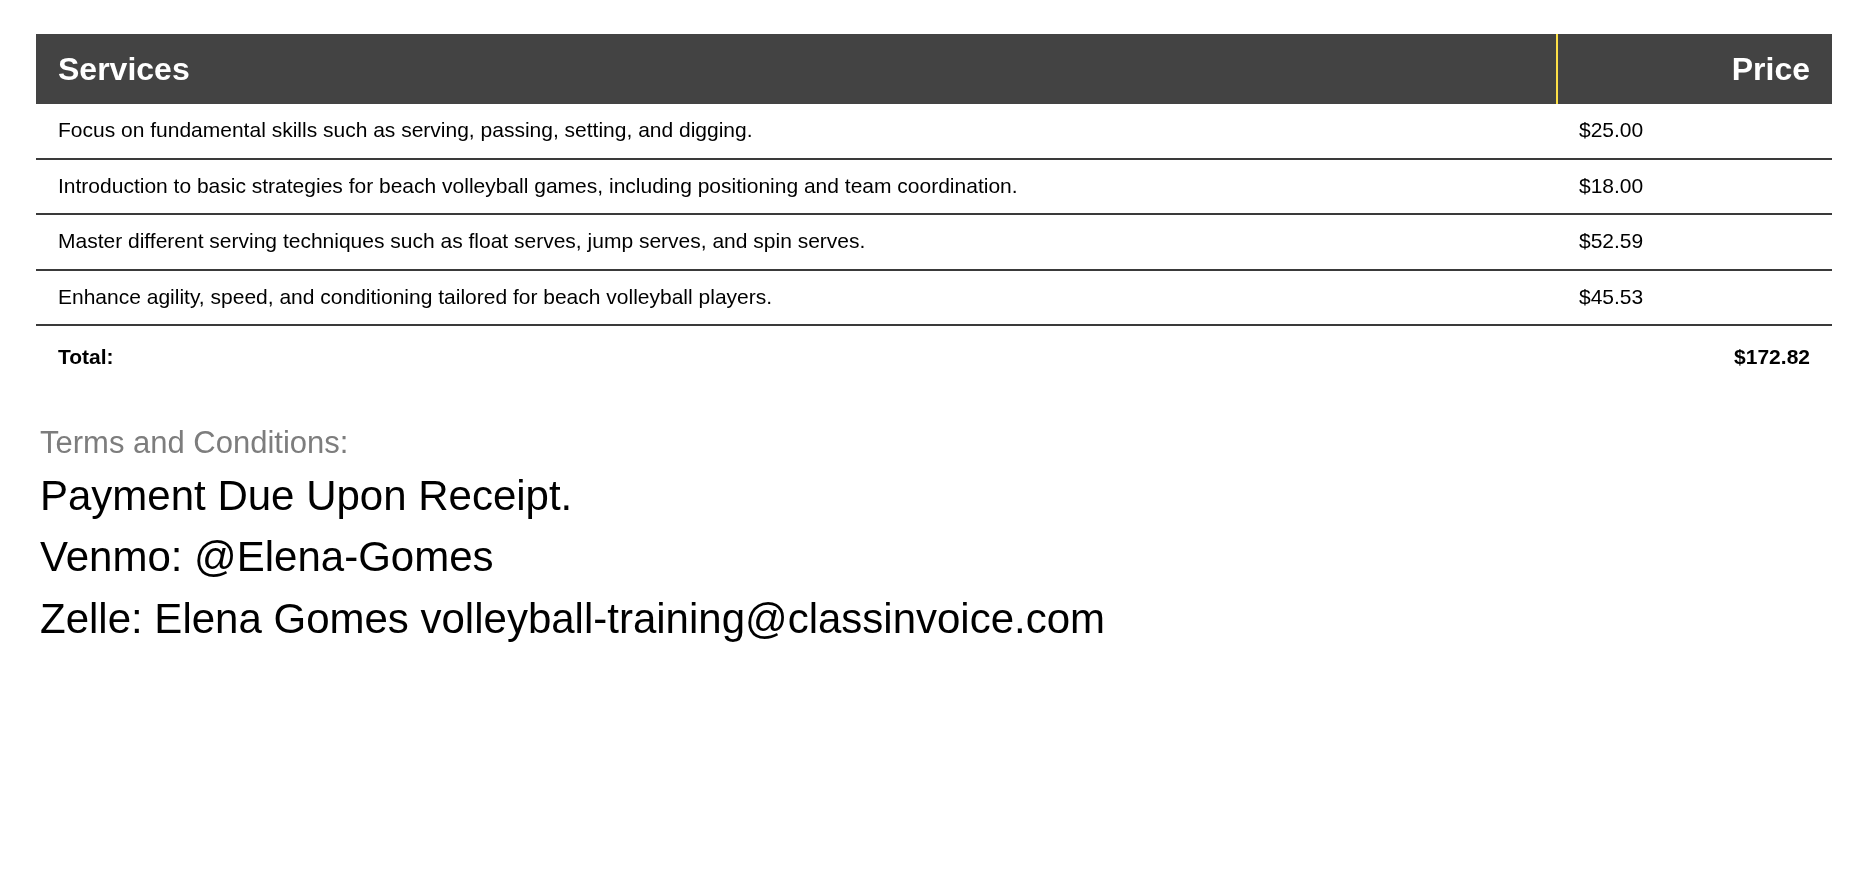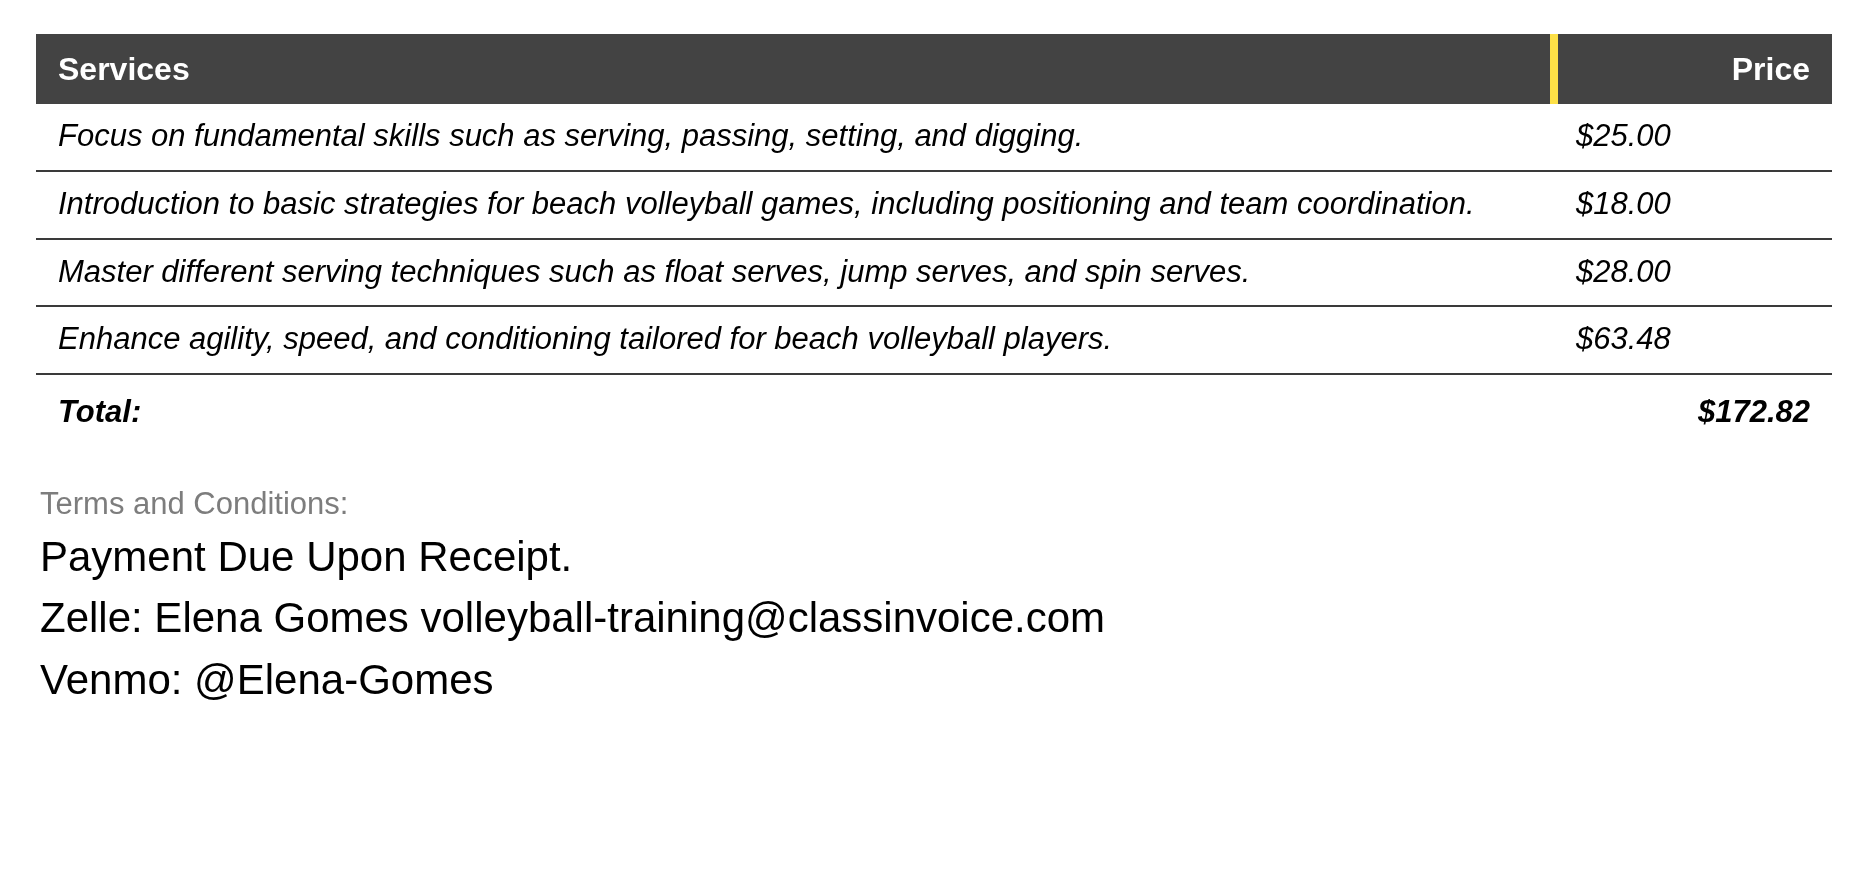--- a/index.html
+++ b/index.html
@@ -36,30 +36,29 @@
     color: #ffffff;
     font-size: 32px;
     font-weight: bold;
     padding: 16px 22px;
     text-align: left;
     vertical-align: middle;
     height: 38px;
   }
   .services-table thead th.price-head {
     text-align: right;
-    border-left: 8px solid #fde047;
+    border-left: 2px solid #fde047;
     width: 230px;
   }
   .services-table tbody td {
-    font-size: 31px;
+    font-size: 21px;
     padding: 13px 22px 15px 22px;
     border-bottom: 2px solid #3a3a3a;
     vertical-align: middle;
     line-height: 1.22;
-    font-style: italic;
   }
   .services-table tbody td.desc {
     text-align: left;
     padding-right: 30px;
   }
   .services-table tbody td.price {
     text-align: left;
     white-space: nowrap;
     width: 230px;
   }
@@ -108,33 +107,33 @@
       <tr>
         <td class="desc">Focus on fundamental skills such as serving, passing, setting, and digging.</td>
         <td class="price">$25.00</td>
       </tr>
       <tr>
         <td class="desc">Introduction to basic strategies for beach volleyball games, including positioning and team coordination.</td>
         <td class="price">$18.00</td>
       </tr>
       <tr>
         <td class="desc">Master different serving techniques such as float serves, jump serves, and spin serves.</td>
-        <td class="price">$28.00</td>
+        <td class="price">$52.59</td>
       </tr>
       <tr>
         <td class="desc">Enhance agility, speed, and conditioning tailored for beach volleyball players.</td>
-        <td class="price">$63.48</td>
+        <td class="price">$45.53</td>
       </tr>
       <tr class="totals-row">
         <td class="total-label">Total:</td>
         <td class="total-value">$172.82</td>
       </tr>
     </tbody>
   </table>
 
   <div class="terms">
     <div class="terms-title">Terms and Conditions:</div>
     <div class="terms-line">Payment Due Upon Receipt.</div>
+    <div class="terms-line">Venmo: @Elena-Gomes</div>
     <div class="terms-line">Zelle: Elena Gomes volleyball-training@classinvoice.com</div>
-    <div class="terms-line">Venmo: @Elena-Gomes</div>
   </div>
 
 </div>
 
 </body></html>

